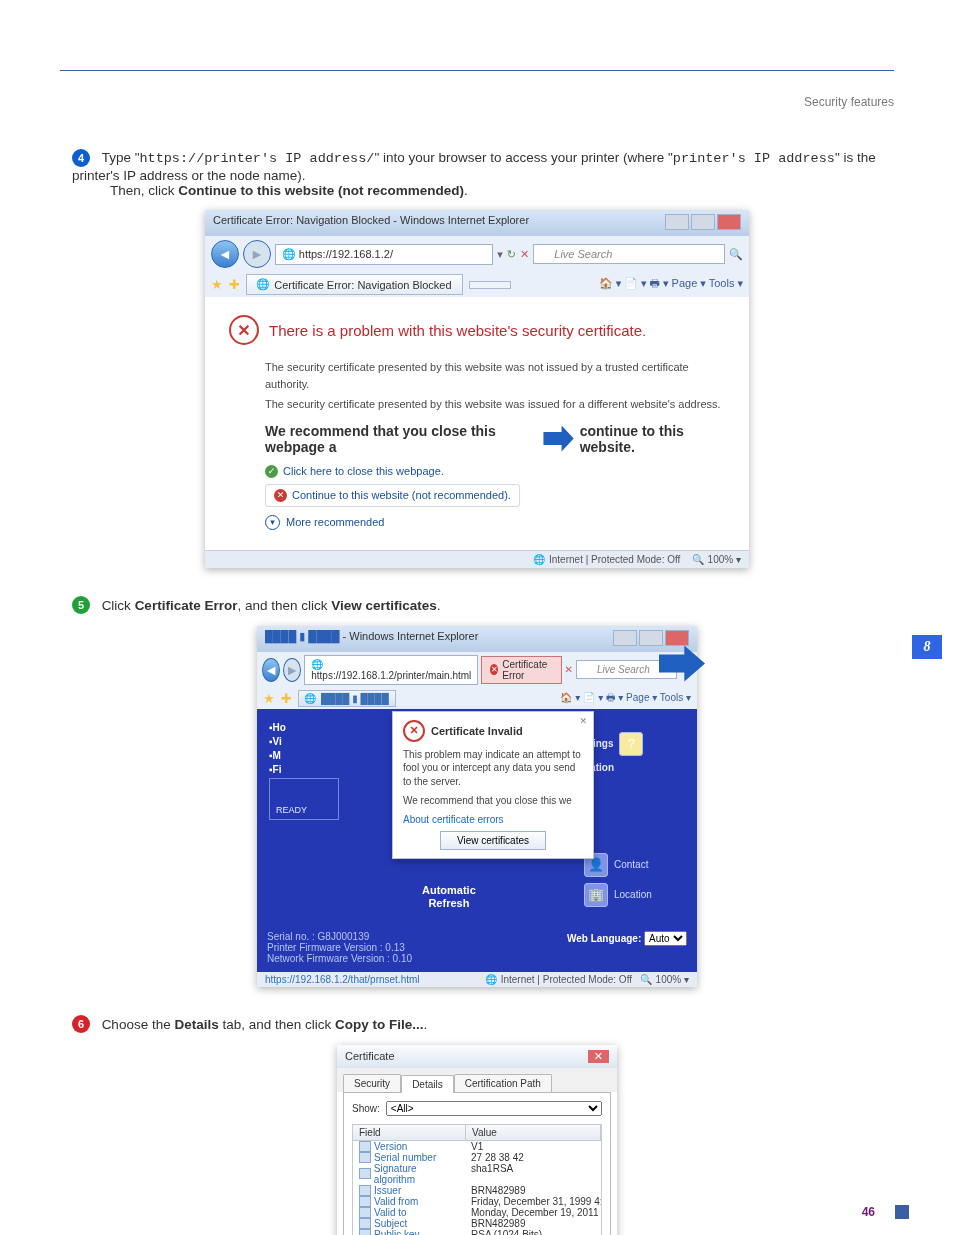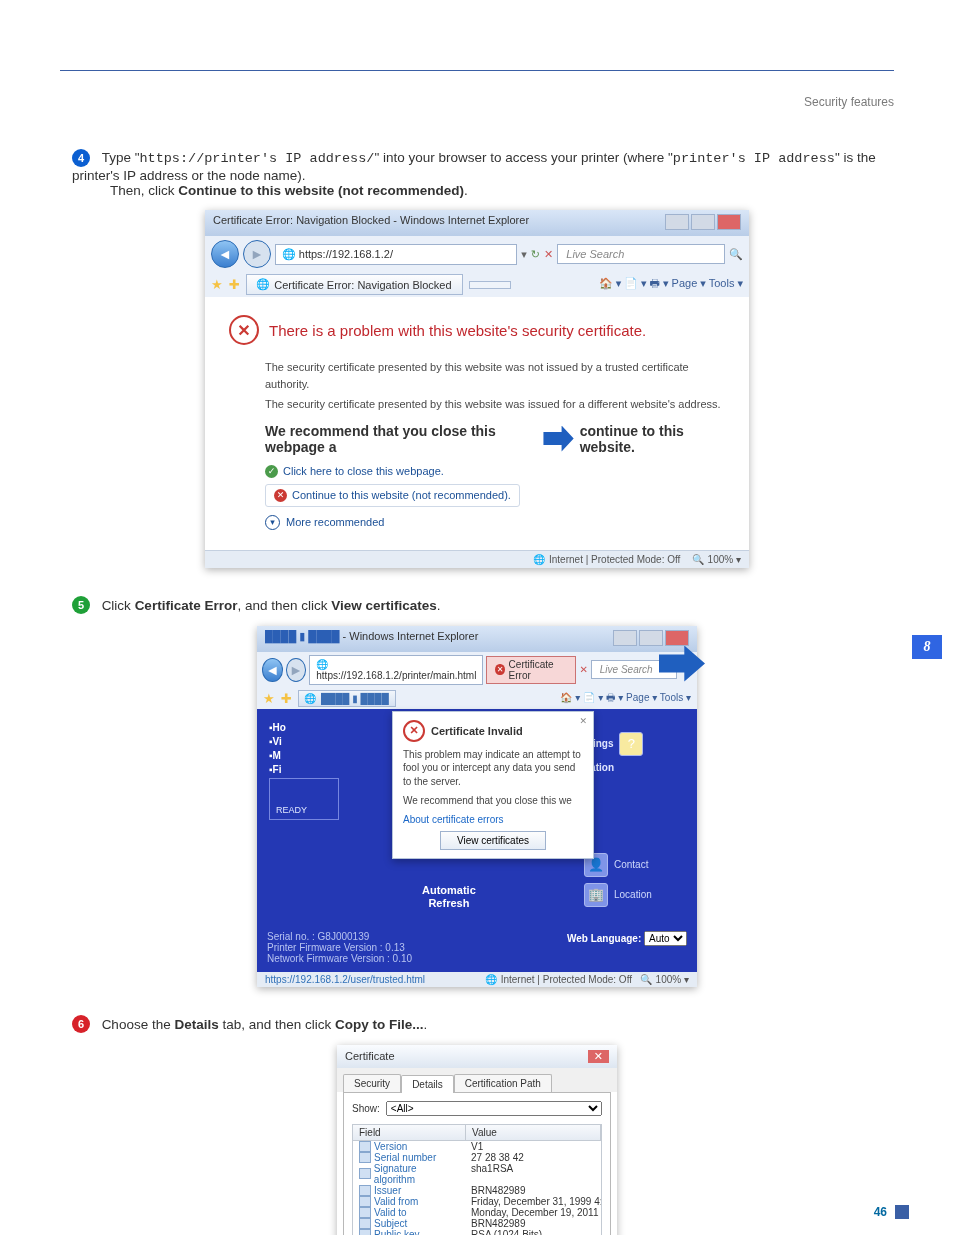--- a/index.html
+++ b/index.html
@@ -8,31 +8,31 @@
 .header-r { text-align:right; color:#7a7a7a; font-size:12px; margin:24px 0 40px; }
 .step-num { display:inline-flex; width:18px; height:18px; border-radius:50%; background:#0b5fd1; color:#fff; font-size:11px; font-weight:bold; align-items:center; justify-content:center; vertical-align:middle; margin-right:8px; }
 .green { background:#1fa038; }
 .red { background:#d7222a; }
 .step-text { display:inline; font-size:13.5px; vertical-align:middle; }
 .step-text code { font-family:"Courier New",monospace; }
 .step-block { margin:0 0 12px 12px; }
 .indented { margin-left:38px; font-size:13.5px; }
 .shot { display:block; margin:10px auto 28px; box-shadow:0 2px 8px rgba(0,0,0,.3); background:#fff; }
 .side-tab { position:absolute; right:12px; top:635px; width:30px; height:24px; background:#2f65e2; color:#fff; font-size:14px; font-style:italic; font-weight:bold; display:flex; align-items:center; justify-content:center; font-family:"Times New Roman",serif; }
-.page-n { position:absolute; bottom:16px; right:45px; color:#0369a1; font-weight:bold; font-size:12px; border-right:14px solid #3a5fa5; padding-right:8px; height:14px; line-height:14px; }
+.page-n { position:absolute; bottom:16px; right:45px; color:#701a75; font-weight:bold; font-size:12px; border-right:14px solid #3a5fa5; padding-right:20px; height:14px; line-height:14px; }
 
 
 .ie1 { width:544px; font-size:11px; }
 .ie1-titlebar { background:linear-gradient(#d9e6f7,#b9cde8); padding:4px 8px; font-size:11px; display:flex; justify-content:space-between; }
 .ie1-win-btns span { display:inline-block; width:22px; height:14px; background:#d2dae6; margin-left:2px; border:1px solid #9fb2ce; }
 .ie1-nav { display:flex; align-items:center; padding:4px 6px; background:#eaf0f9; gap:4px; }
 .nav-arrow { width:26px; height:26px; border-radius:50%; background:linear-gradient(#8fc4f3,#3b7fcf); border:1px solid #2a6ab3; display:flex; align-items:center; justify-content:center; color:#fff; font-size:14px; }
 .nav-arrow.fwd { background:#d7e2ef; color:#92a5bd; }
 .addr { flex:1; border:1px solid #9fb2ce; background:#fff; padding:3px 6px; font-size:11px; }
-.search { width:150px; border:1px solid #9fb2ce; background:#fff; padding:3px 8px; font-size:11px; color:#888; font-style:italic; }
+.search { width:150px; border:1px solid #9fb2ce; background:#fff; padding:3px 20px; font-size:11px; color:#888; font-style:italic; }
 .ie1-tabs { display:flex; align-items:center; background:#eaf0f9; padding:2px 6px; gap:6px; }
 .star { color:#f5c244; font-size:13px; }
 .tab { border:1px solid #a8bad5; background:linear-gradient(#fdfdfe,#e4ecf6); padding:3px 10px; font-size:11px; display:flex; align-items:center; gap:4px; }
 .tool-icons { margin-left:auto; color:#3c5f98; font-size:11px; }
 .ie1-body { padding:18px 24px 20px; max-height:250px; overflow:hidden; }
 .warn-head { display:flex; align-items:center; gap:10px; color:#c1272d; font-size:15px; margin-bottom:14px; }
 .shield-red { width:26px; height:26px; border-radius:50%; background:#fff; border:2px solid #cb3a34; display:flex; align-items:center; justify-content:center; color:#cb3a34; font-weight:bold; font-size:16px; }
 .warn-p { margin:0 0 10px 36px; font-size:11px; color:#4a4a4a; line-height:1.5; }
 .rec-line { margin:10px 0 10px 36px; font-weight:bold; font-size:14px; display:flex; align-items:center; }
 .arrow-blue { width:34px; height:26px; background:#1f5fbf; clip-path:polygon(0 25%,60% 25%,60% 0,100% 50%,60% 100%,60% 75%,0 75%); margin:0 6px; }
@@ -235,21 +235,21 @@
     <div class="ie2-foot">
       <span class="weblang">
         <span>Web Language:</span>
         <select><option>Auto</option></select>
       </span>
       <div>Serial no. : G8J000139</div>
       <div>Printer Firmware Version : 0.13</div>
       <div>Network Firmware Version : 0.10</div>
     </div>
     <div class="ie2-stat">
-      <span>https://192.168.1.2/user/trusted.html</span>
+      <span>https://192.168.1.2/that/prnset.html</span>
       <span class="r">🌐 <span>Internet | Protected Mode: Off</span>&nbsp;&nbsp;&nbsp;🔍 <span>100%</span> ▾</span>
     </div>
     <div class="arrow-big"></div>
   </div>
 
   <div class="step-block">
     <span class="step-num red">6</span>
     <span class="step-text">
       <span>Choose the </span><b>Details</b><span> tab, and then click </span><b>Copy to File...</b><span>.</span>
     </span>

